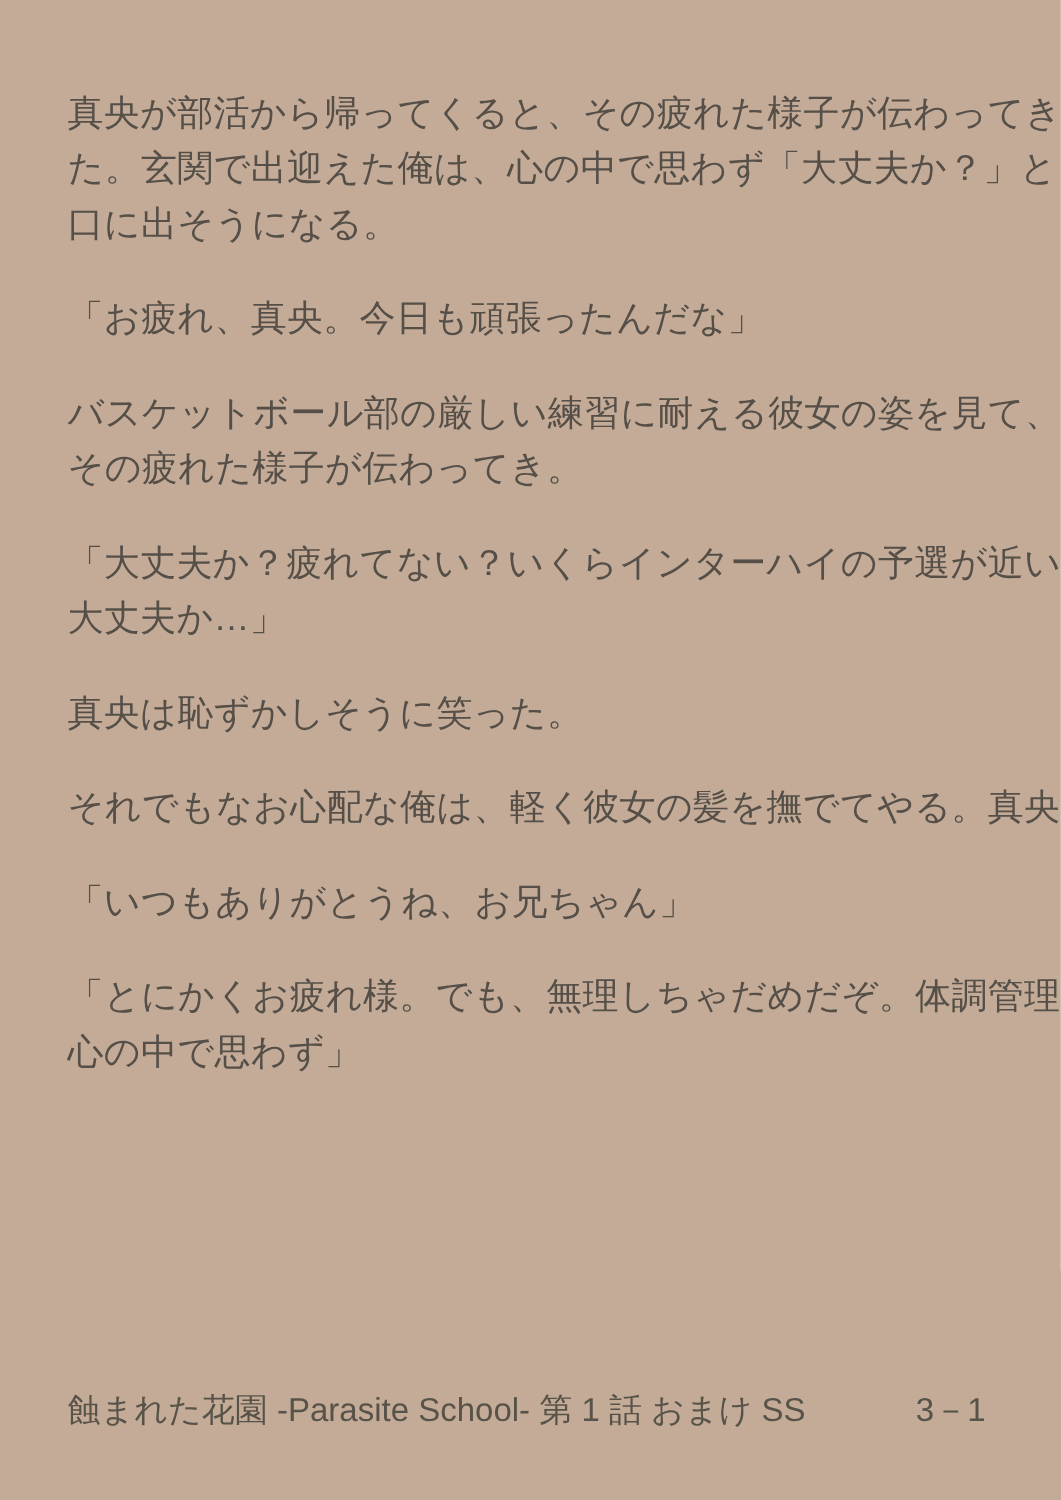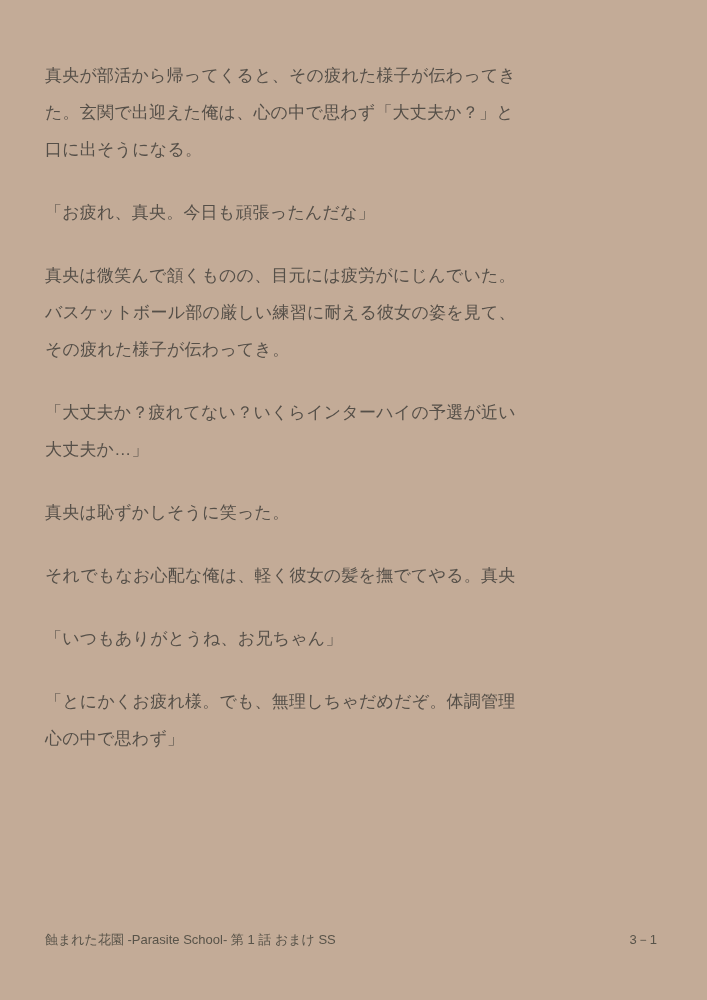--- a/index.html
+++ b/index.html
@@ -17,38 +17,38 @@
     box-sizing: border-box;
   }
   .story {
     position: absolute;
     top: 57px;
     left: 45px;
     width: 618px;
   }
   .para {
     margin: 0 0 26px 0;
-    font-size: 17px;
+    font-size: 24px;
     letter-spacing: 0.2px;
   }
   .line {
     display: block;
     height: 37px;
     line-height: 37px;
     white-space: nowrap;
   }
   .page-footer {
     position: absolute;
     left: 45px;
     right: 50px;
     top: 928px;
     display: flex;
     justify-content: space-between;
     align-items: center;
-    font-size: 13px;
+    font-size: 22px;
     line-height: 24px;
     color: #585349;
     white-space: nowrap;
   }
 </style>
 </head>
 <body>
 
 <div class="page">
 
@@ -58,21 +58,20 @@
       <span class="line">真央が部活から帰ってくると、その疲れた様子が伝わってき</span>
       <span class="line">た。玄関で出迎えた俺は、心の中で思わず「大丈夫か？」と</span>
       <span class="line">口に出そうになる。</span>
     </p>
 
     <p class="para">
       <span class="line">「お疲れ、真央。今日も頑張ったんだな」</span>
     </p>
 
     <p class="para">
-      <span class="line">真央は微笑んで頷くものの、目元には疲労がにじんでいた。</span>
       <span class="line">バスケットボール部の厳しい練習に耐える彼女の姿を見て、</span>
       <span class="line">その疲れた様子が伝わってき。</span>
     </p>
 
     <p class="para">
       <span class="line">「大丈夫か？疲れてない？いくらインターハイの予選が近い</span>
       <span class="line">大丈夫か…」</span>
     </p>
 
     <p class="para">

